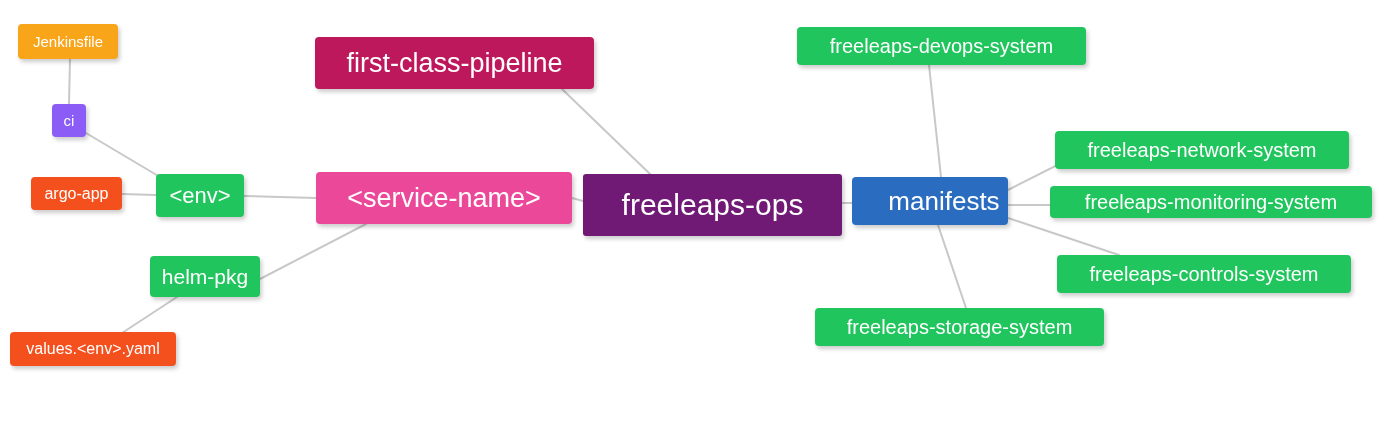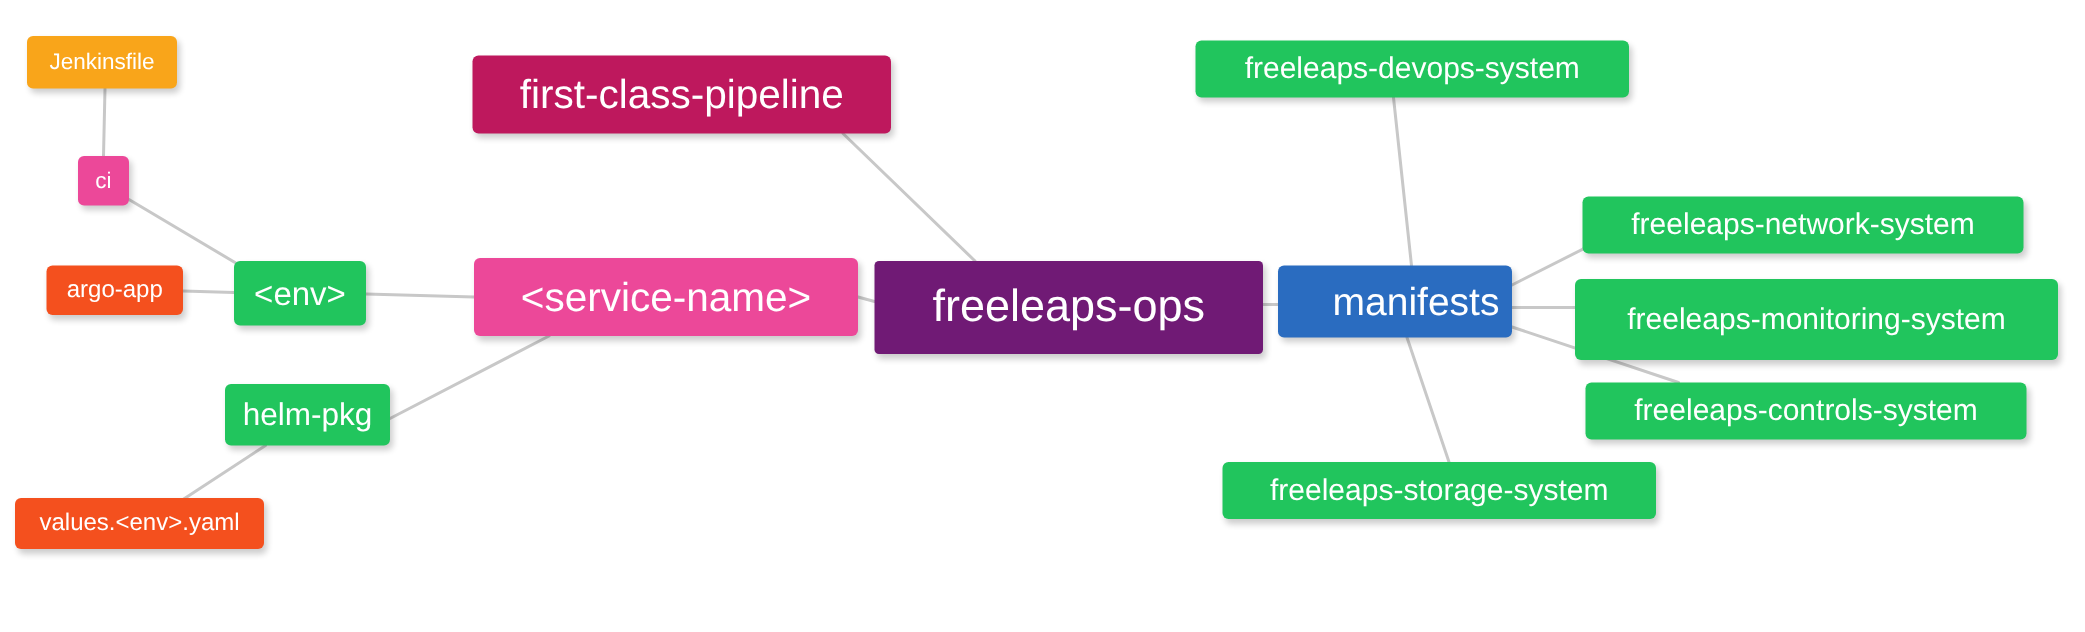--- a/index.html
+++ b/index.html
@@ -58,28 +58,28 @@
       <line x1="562" y1="89" x2="650" y2="174" stroke="#c8c8c8" stroke-width="2" stroke-linecap="round"></line>
       <line x1="842" y1="203" x2="852" y2="203" stroke="#c8c8c8" stroke-width="2" stroke-linecap="round"></line>
       <line x1="941" y1="177" x2="929" y2="65" stroke="#c8c8c8" stroke-width="2" stroke-linecap="round"></line>
       <line x1="1008" y1="190" x2="1089" y2="149" stroke="#c8c8c8" stroke-width="2" stroke-linecap="round"></line>
       <line x1="1008" y1="205" x2="1050" y2="205" stroke="#c8c8c8" stroke-width="2" stroke-linecap="round"></line>
       <line x1="1008" y1="218" x2="1119" y2="255" stroke="#c8c8c8" stroke-width="2" stroke-linecap="round"></line>
       <line x1="938" y1="225" x2="966" y2="308" stroke="#c8c8c8" stroke-width="2" stroke-linecap="round"></line>
     </svg>
   <div id="node-layer">
       <div class="node" style="left: 18px; top: 24px; width: 100px; height: 35px; background: rgb(249, 165, 26); font-size: 15px; color: rgb(255, 255, 255);">Jenkinsfile</div>
-      <div class="node" style="left: 52px; top: 104px; width: 34px; height: 33px; background: #ec4899; font-size: 15px; color: rgb(255, 255, 255);">ci</div>
+      <div class="node" style="left: 52px; top: 104px; width: 34px; height: 33px; background: #8b5cf6; font-size: 15px; color: rgb(255, 255, 255);">ci</div>
       <div class="node" style="left: 31px; top: 177px; width: 91px; height: 33px; background: rgb(244, 80, 30); font-size: 16px; color: rgb(255, 255, 255);">argo-app</div>
       <div class="node" style="left: 156px; top: 174px; width: 88px; height: 43px; background: rgb(33, 197, 93); font-size: 22px; color: rgb(255, 255, 255);">&lt;env&gt;</div>
       <div class="node" style="left: 150px; top: 256px; width: 110px; height: 41px; background: rgb(33, 197, 93); font-size: 21px; color: rgb(255, 255, 255);">helm-pkg</div>
       <div class="node" style="left: 10px; top: 332px; width: 166px; height: 34px; background: rgb(244, 80, 30); font-size: 16px; color: rgb(255, 255, 255);">values.&lt;env&gt;.yaml</div>
       <div class="node" style="left: 316px; top: 172px; width: 256px; height: 52px; background: #ec4899; font-size: 27px; color: rgb(255, 255, 255);">&lt;service-name&gt;</div>
       <div class="node" style="left: 315px; top: 37px; width: 279px; height: 52px; background: #be185d; font-size: 27px; color: rgb(255, 255, 255);">first-class-pipeline</div>
       <div class="node node-root" style="left: 583px; top: 174px; width: 259px; height: 62px; background: #701a75; font-size: 30px; color: rgb(255, 255, 255);">freeleaps-ops</div>
       <div class="node" style="left: 852px; top: 177px; width: 156px; height: 48px; background: rgb(42, 108, 192); font-size: 26px; color: rgb(255, 255, 255); padding-left: 28px;">manifests</div>
       <div class="node" style="left: 797px; top: 27px; width: 289px; height: 38px; background: rgb(33, 197, 93); font-size: 20px; color: rgb(255, 255, 255);">freeleaps-devops-system</div>
       <div class="node" style="left: 1055px; top: 111px; width: 294px; height: 38px; background: rgb(33, 197, 93); font-size: 20px; color: rgb(255, 255, 255); margin-top: 20px;">freeleaps-network-system</div>
-      <div class="node" style="left: 1050px; top: 186px; width: 322px; height: 54px; background: rgb(33, 197, 93); font-size: 20px; color: rgb(255, 255, 255);">freeleaps-monitoring-system</div>
+      <div class="node" style="left: 1050px; top: 186px; width: 322px; height: 32px; background: rgb(33, 197, 93); font-size: 20px; color: rgb(255, 255, 255);">freeleaps-monitoring-system</div>
       <div class="node" style="left: 1057px; top: 255px; width: 294px; height: 38px; background: rgb(33, 197, 93); font-size: 20px; color: rgb(255, 255, 255);">freeleaps-controls-system</div>
       <div class="node" style="left: 815px; top: 308px; width: 289px; height: 38px; background: rgb(33, 197, 93); font-size: 20px; color: rgb(255, 255, 255);">freeleaps-storage-system</div>
     </div>
 </div>
 
 </body></html>

